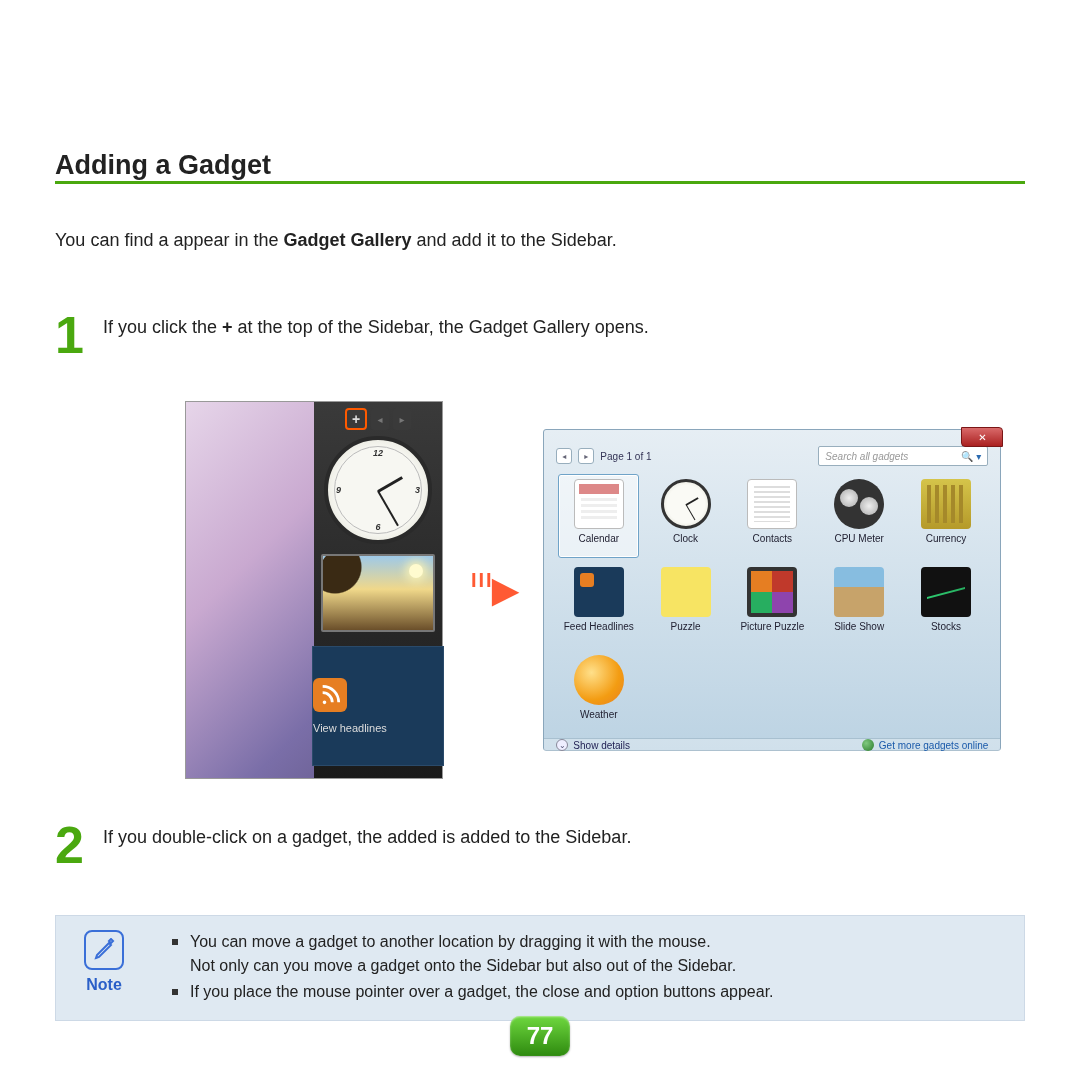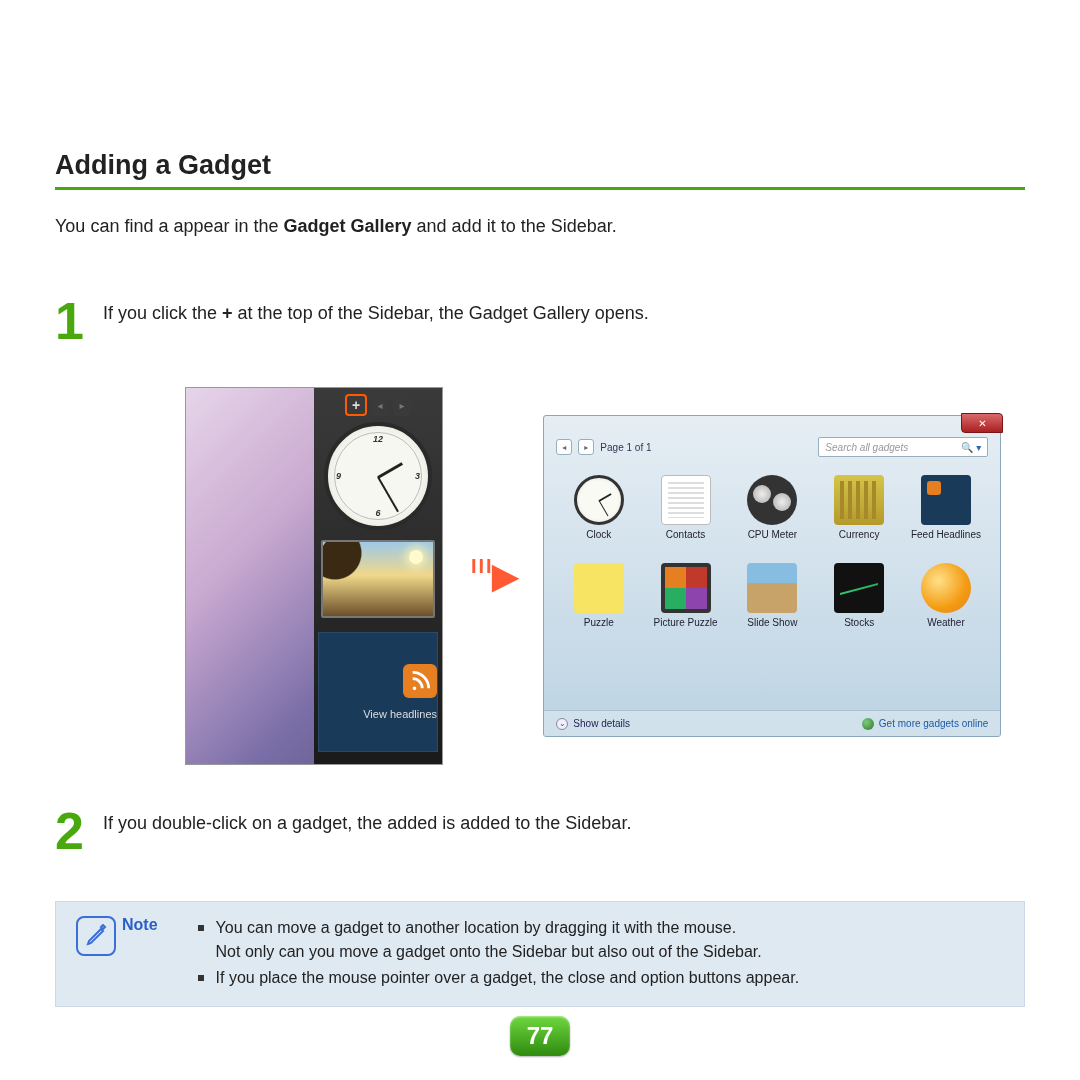--- a/index.html
+++ b/index.html
@@ -8,23 +8,22 @@
     height: 1080px;
     background: #fff;
     font-family: Arial, Helvetica, sans-serif;
     color: #222;
     position: relative;
     padding: 150px 55px 0 55px;
   }
   h2.section-title {
     font-size: 27px;
     font-weight: bold;
-    padding-bottom: 6px;
     border-bottom: 3px solid #4aa80f;
-    margin-bottom: 24px;
+    margin-bottom: 44px;
   }
   .intro {
     font-size: 18px;
     margin-bottom: 56px;
     line-height: 1.4;
   }
   .intro .bold { font-weight: bold; }
   .step { display: flex; align-items: flex-start; margin-bottom: 12px; }
   .step-num {
     font-size: 52px;
@@ -87,22 +86,22 @@
   .n12{top:8px;left:50%;transform:translateX(-50%);} .n3{right:8px;top:50%;transform:translateY(-50%);}
   .n6{bottom:8px;left:50%;transform:translateX(-50%);} .n9{left:8px;top:50%;transform:translateY(-50%);}
   .sb-pic {
     width:114px;height:78px;border:2px solid #777;border-radius:2px;
     background:linear-gradient(180deg,#9ec9e8 0%,#f0d88a 45%,#6b4f2a 100%);
     position:relative;margin-bottom:14px;overflow:hidden;
   }
   .sb-pic::before{content:"";position:absolute;top:8px;right:10px;width:14px;height:14px;background:#fffbcf;border-radius:50%;box-shadow:0 0 10px 4px rgba(255,245,180,0.8);}
   .sb-pic::after{content:"";position:absolute;left:-6px;top:-10px;width:60px;height:70px;background:radial-gradient(circle at 30% 30%, #3a2a14 40%, transparent 42%);border-radius:50%;}
   .sb-feed {
-    width:120px;height:120px;background:#1a3a5a;border:1px solid #2a4a6a;
-    display:flex;flex-direction:column;align-items:flex-end;justify-content:center;gap:10px;
+    width:132px;height:120px;background:#1a3a5a;border:1px solid #2a4a6a;
+    display:flex;flex-direction:column;align-items:flex-start;justify-content:center;gap:10px;
   }
   .sb-rss{width:34px;height:34px;background:#e67e22;border-radius:6px;display:flex;align-items:center;justify-content:center;}
   .sb-rss svg{width:22px;height:22px;fill:#fff;}
   .sb-feed-label{color:#ddd;font-size:11px;}
   
   .big-arrow{color:#ff5a33;font-size:36px;letter-spacing:-4px;display:flex;}
   .big-arrow .bars{font-size:20px;letter-spacing:2px;margin-right:-2px;font-weight:bold;}
   
   .fig-gallery {
     width: 458px; height:322px;
@@ -173,21 +172,21 @@
   .gal-detail{color:#225;}
   .gal-more{color:#1a5aaa;margin-left:12px;}
   .circ{width:12px;height:12px;border:1px solid #889;border-radius:50%;background:#eef;display:flex;align-items:center;justify-content:center;font-size:8px;color:#557;}
   .globe{width:12px;height:12px;border-radius:50%;background:radial-gradient(circle at 35% 35%,#7fc97f,#2a7a2a);}
   
   .note-box {
     background:#dfe9f2;border:1px solid #cdd9e6;
     display:flex;align-items:flex-start;padding:14px 20px;gap:40px;
     margin-top: 44px;
   }
-  .note-left{display:flex;flex-direction:row;align-items:flex-start;gap:6px;min-width:56px;}
+  .note-left{display:flex;flex-direction:column;align-items:center;gap:6px;min-width:56px;}
   .note-icon{width:40px;height:40px;border:2px solid #3a6fd8;border-radius:8px;display:flex;align-items:center;justify-content:center;}
   .note-icon svg{width:24px;height:24px;stroke:#3a6fd8;fill:none;stroke-width:2;}
   .note-label{color:#2a5fc8;font-weight:bold;font-size:16px;}
   .note-list{list-style:none;font-size:16px;line-height:1.5;}
   .note-list li{position:relative;padding-left:18px;margin-bottom:2px;}
   .note-list li::before{content:"";position:absolute;left:0;top:9px;width:6px;height:6px;background:#333;}
   
   .page-badge{
     position:absolute;bottom:24px;left:50%;transform:translateX(-50%);
     width:60px;height:40px;border-radius:10px;
@@ -252,20 +251,24 @@
         <div class="gal-pagebtn">◂</div>
         <div class="gal-pagebtn">▸</div>
         <div class="gal-label">Page 1 of 1</div>
       </div>
       <div class="gal-search">
         <span class="gal-search-text">Search all gadgets</span>
         <span class="gal-search-mag">🔍 ▾</span>
       </div>
     </div>
     <div class="gal-grid" id="gal-grid">
+        <div class="gadget selected">
+          <div class="g-icon ic-cal"></div>
+          <div class="g-label">Calendar</div>
+        </div>
         <div class="gadget">
           <div class="g-icon ic-clock"></div>
           <div class="g-label">Clock</div>
         </div>
         <div class="gadget">
           <div class="g-icon ic-contacts"></div>
           <div class="g-label">Contacts</div>
         </div>
         <div class="gadget">
           <div class="g-icon ic-cpu"></div>

